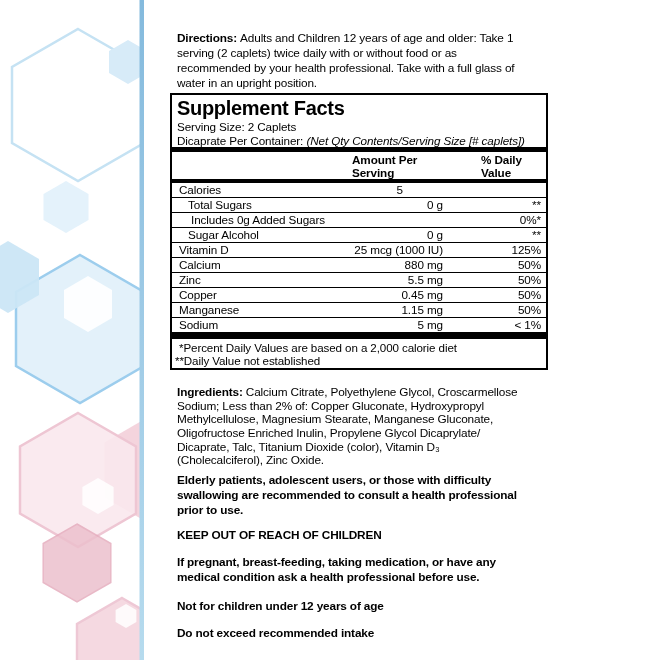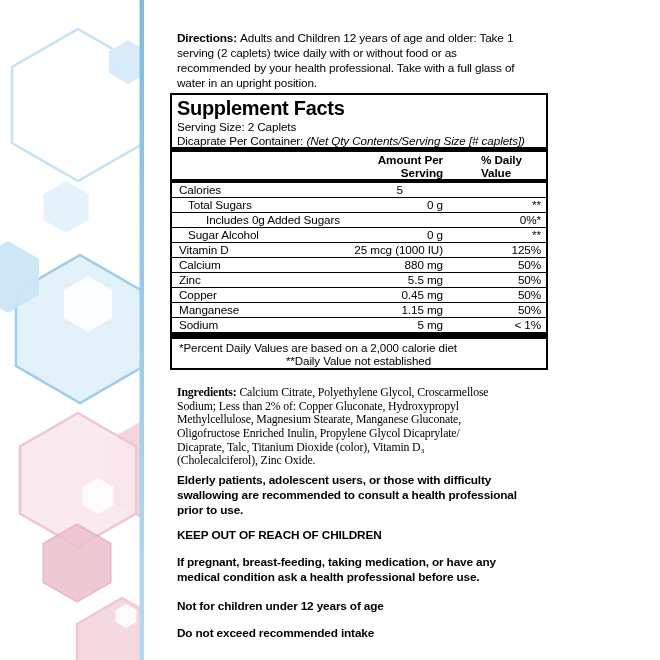--- a/index.html
+++ b/index.html
@@ -26,37 +26,37 @@
   }
   .facts-title{
     font-size:20px;font-weight:bold;line-height:23px;
     padding:2px 0 0 5px;letter-spacing:-0.3px;white-space:nowrap;
   }
   .facts-line{padding:0 4px 0 5px;line-height:13.5px;white-space:nowrap;overflow:hidden;}
   .facts-line .it{font-style:italic;}
   .bar5{height:5px;background:#000;}
   .bar6{height:6px;background:#000;}
   .header-row{position:relative;height:27px;border-bottom:4px solid #000;font-weight:bold;line-height:13px;}
-  .h-amt{position:absolute;left:180px;width:91px;top:1px;text-align:right;}
+  .h-amt{position:absolute;left:180px;width:91px;top:1px;}
   .h-dv{position:absolute;right:5px;width:60px;top:1px;}
   .frow{position:relative;height:14px;line-height:14px;border-bottom:1px solid #000;white-space:nowrap;}
   .frow:last-of-type{border-bottom:none;}
   .n0{padding-left:7px;}
   .n1{padding-left:16px;}
-  .n2{padding-left:34px;}
+  .n2{padding-left:19px;}
   .c-amt{position:absolute;left:0;top:0;width:271px;text-align:right;}
   .c-amt.amt-cal{width:231px;}
   .c-dv{position:absolute;right:5px;top:0;width:80px;text-align:right;}
   .footnotes{padding:2px 4px 1px 2px;line-height:13px;font-size:11.6px;}
   .fn1{padding-left:5px;}
-  .fn2{padding-left:1px;text-align:center;}
+  .fn2{padding-left:1px;}
 
   .ingredients{
     position:absolute;left:177px;top:374px;width:376px;
-    font-size:11.8px;line-height:13.7px;white-space:pre-line;font-family:Liberation Serif, serif;
+    font-size:11.8px;line-height:13.7px;white-space:pre-line;
   }
   .ingredients b{font-weight:bold;}
 
   .warnings{position:absolute;left:177px;top:473px;width:380px;
     font-size:11.8px;line-height:15px;font-weight:bold;}
   .warnings p{margin:0;white-space:pre-line;}
   .w1{margin-top:10px !important;}
   .w2{margin-top:12px !important;}
   .w3{margin-top:14px !important;}
   .w4{margin-top:12px !important;}

